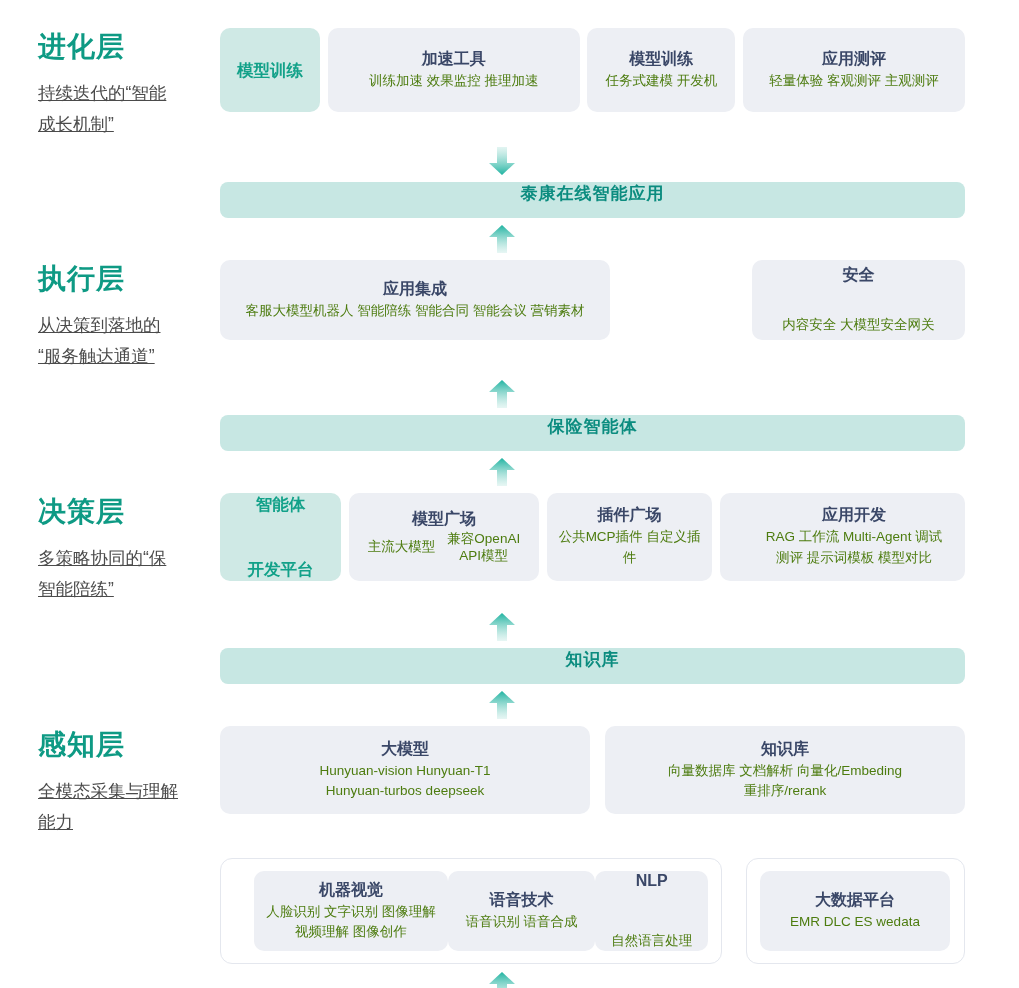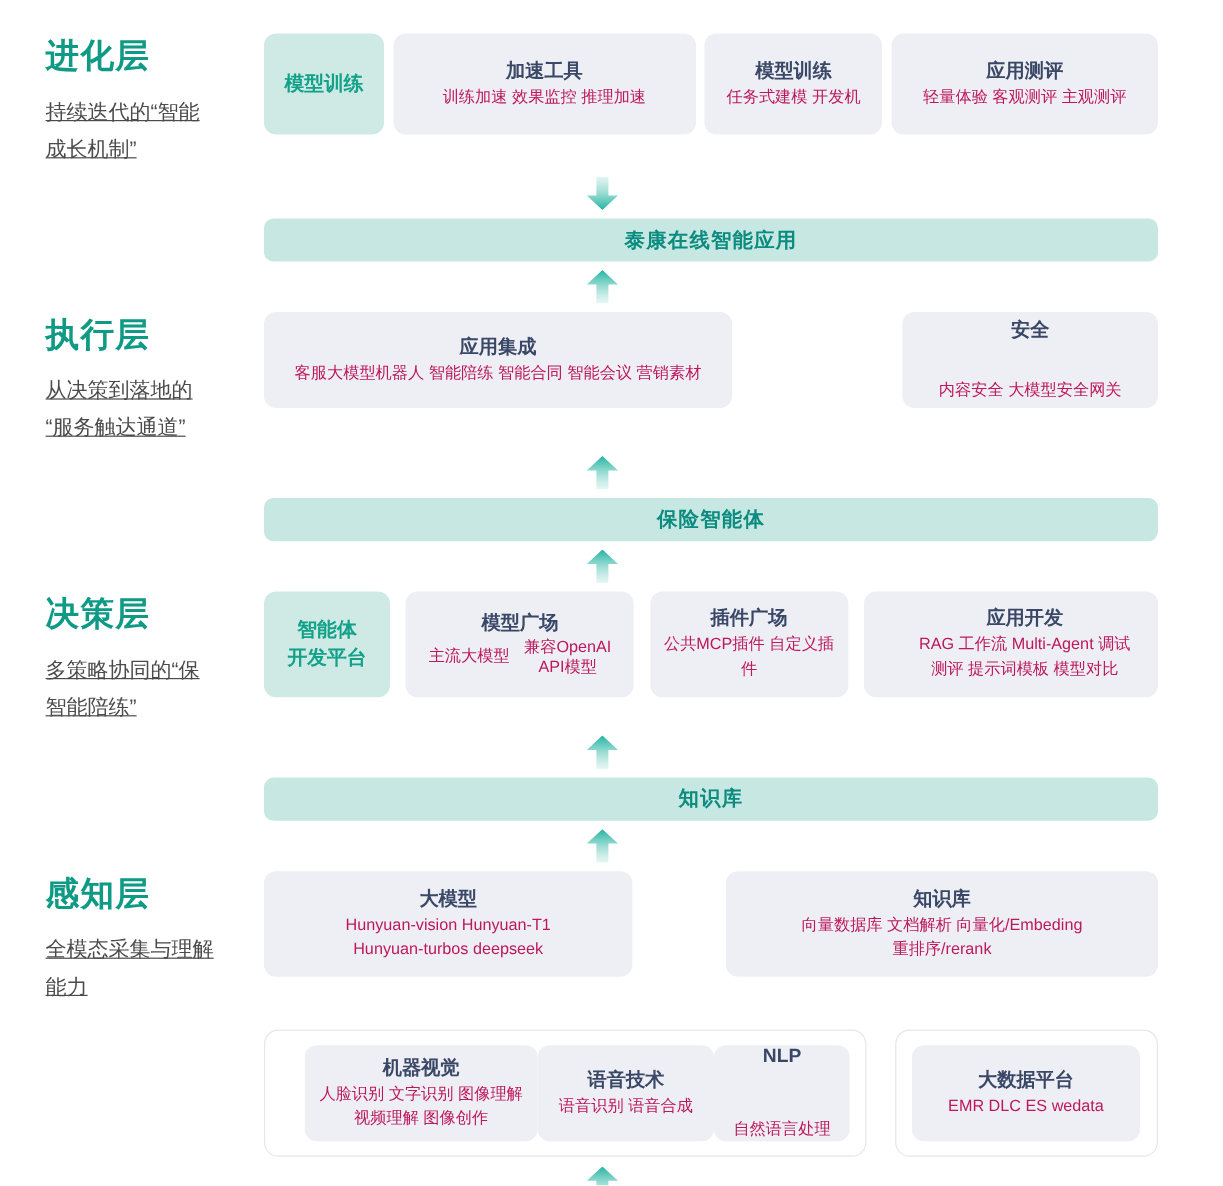--- a/index.html
+++ b/index.html
@@ -14,41 +14,41 @@
   .label h2{margin:0 0 12px;font-size:28px;font-weight:700;color:#0e9a84;letter-spacing:1px;}
   .label p{margin:0;font-size:17.5px;color:#4b4b4b;line-height:1.78;text-decoration:underline;}
   .cards{flex:1;display:flex;justify-content:space-between;align-items:stretch;}
   
   .card{
     background:#edeff4;border-radius:10px;box-sizing:border-box;
     display:flex;flex-direction:column;justify-content:center;align-items:center;
     text-align:center;padding:8px 8px;
   }
   .card .t{font-size:16px;font-weight:700;color:#3a4767;}
-  .card .s{font-size:13.5px;color:#be185d;line-height:1.5;margin-top:1px;}
+  .card .s{font-size:13.5px;color:#4d7c0f;line-height:1.5;margin-top:1px;}
   .teal-card{
     background:#cfe9e5;border-radius:10px;box-sizing:border-box;
     display:flex;flex-direction:column;justify-content:center;align-items:center;
     text-align:center;color:#12a189;font-weight:700;font-size:16.5px;line-height:1.35;
   }
   .split{display:flex;align-items:center;justify-content:center;gap:12px;}
   .stack{display:flex;flex-direction:column;line-height:1.2;}
   
   .h84 .card,.h84 .teal-card{height:84px;}
   .h80 .card{height:80px;}
   .h88 .card,.h88 .teal-card{height:88px;}
   .w100{width:100px;} .w216{width:252px;} .w148{width:148px;} .w222{width:222px;}
   .w135{width:135px;} .w390{width:390px;} .w185{width:213px;gap:28px;}
-  .w105{width:105px;} .w190{width:190px;} .w165{width:165px;} .w245{width:245px;padding-left:31px;}
-  .w370{width:307px;} .w360{width:360px;}
+  .w105{width:121px;justify-content:space-between;} .w190{width:190px;} .w165{width:165px;} .w245{width:245px;padding-left:31px;}
+  .w370{width:370px;} .w360{width:360px;}
   
   .mid{margin-left:182px;}
   .banner{
     height:36px;border-radius:8px;background:#c7e7e3;
-    display:flex;align-items:center;justify-content:center;
+    display:flex;align-items:flex-start;justify-content:center;
     color:#0b8c7f;font-weight:700;font-size:17px;letter-spacing:1px;
   }
   .arrow-row{display:flex;justify-content:center;height:28px;margin:7px 0;}
   .arrow-row svg{display:block;}
   
   .containers{flex:1;display:flex;justify-content:space-between;}
   .shell{
     background:#ffffff;border:1px solid #e4e7ee;border-radius:12px;
     box-sizing:border-box;height:106px;padding:12px 13px;display:flex;justify-content:space-between;
   }

